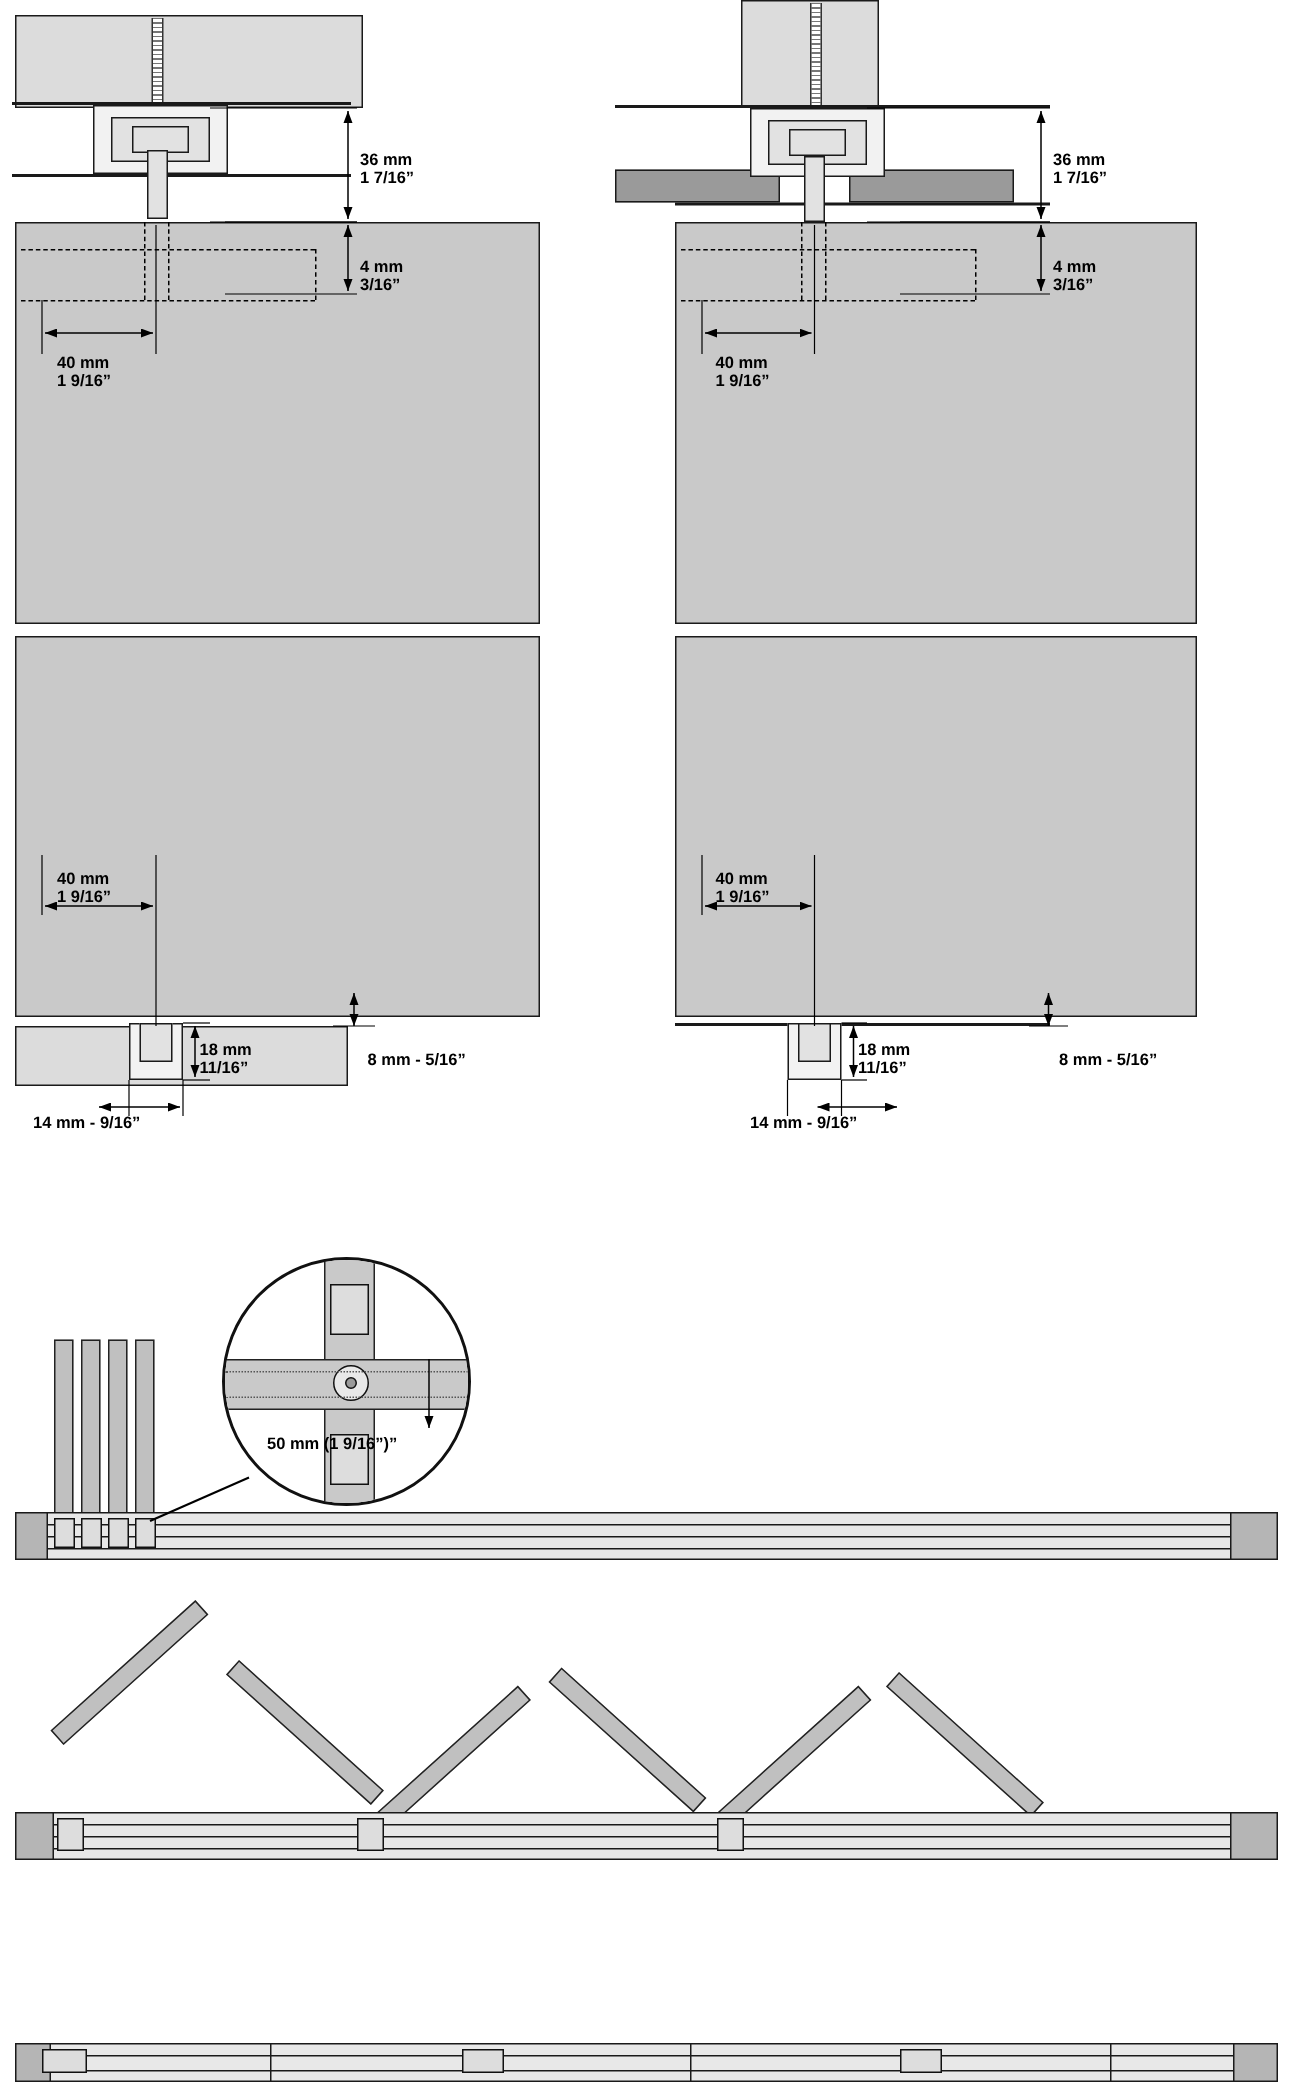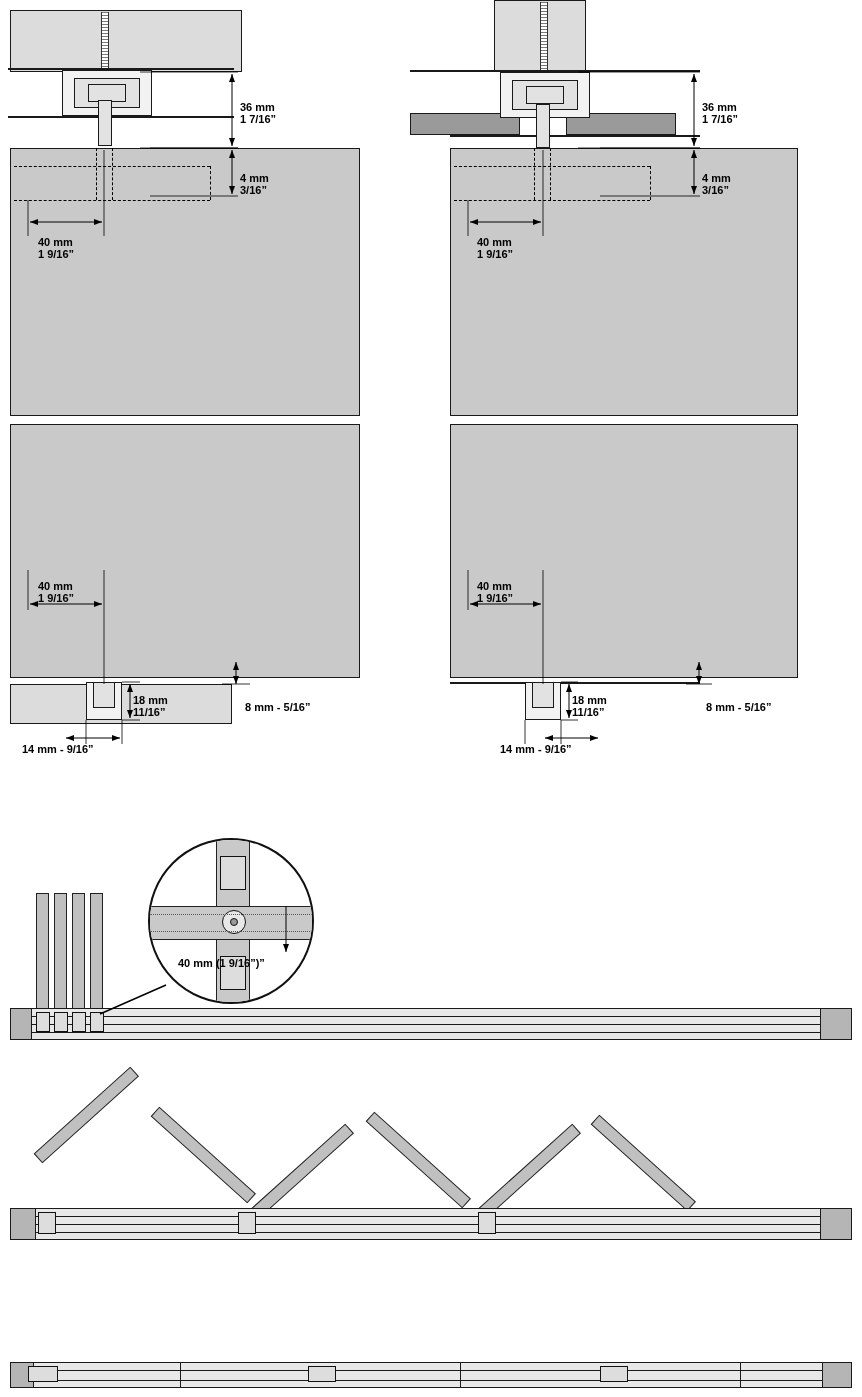--- a/index.html
+++ b/index.html
@@ -221,21 +221,21 @@
       <div class="abs" style="left:66px; top:0px; width:34px; height:166px; background:#c9c9c9; border-left:1px solid #222; border-right:1px solid #222; box-sizing:border-box;"></div>
       <div class="abs" style="left:0px; top:66px; width:166px; height:34px; background:#c9c9c9; border-top:1px solid #222; border-bottom:1px solid #222; box-sizing:border-box;"></div>
       <div class="carriage" style="left:70px; top:16px; width:26px; height:34px;"></div>
       <div class="carriage" style="left:70px; top:116px; width:26px; height:34px;"></div>
       <div class="abs" style="left:72px; top:70px; width:24px; height:24px; border-radius:50%; background:#e8e8e8; border:1.5px solid #111; box-sizing:border-box;"></div>
       <div class="abs" style="left:80px; top:78px; width:8px; height:8px; border-radius:50%; background:#9a9a9a; border:1px solid #111; box-sizing:border-box;"></div>
       <div class="dotline-h" style="left:0px; top:74px; width:166px;"></div>
       <div class="dotline-h" style="left:0px; top:91px; width:166px;"></div>
     </div>
 
-    <div class="dimtext" style="left:178px; top:957px;"><span>40 mm (1 9/16”)”</span></div>
+    <div class="dimtext" style="left:178px; top:957px;"><span>50 mm (1 9/16”)”</span></div>
 
     <div class="track-outer" style="left:10px; top:1008px; width:842px; height:32px;"></div>
     <div class="track-cap" style="left:10px; top:1008px; width:22px; height:32px;"></div>
     <div class="track-cap" style="left:820px; top:1008px; width:32px; height:32px;"></div>
     <div class="thinline" style="left:32px; top:1016px; width:788px; height:1px;"></div>
     <div class="thinline" style="left:32px; top:1024px; width:788px; height:1px;"></div>
     <div class="thinline" style="left:32px; top:1032px; width:788px; height:1px;"></div>
 
     <div class="carriage" style="left:36px; top:1012px; width:14px; height:20px;"></div>
     <div class="carriage" style="left:54px; top:1012px; width:14px; height:20px;"></div>

